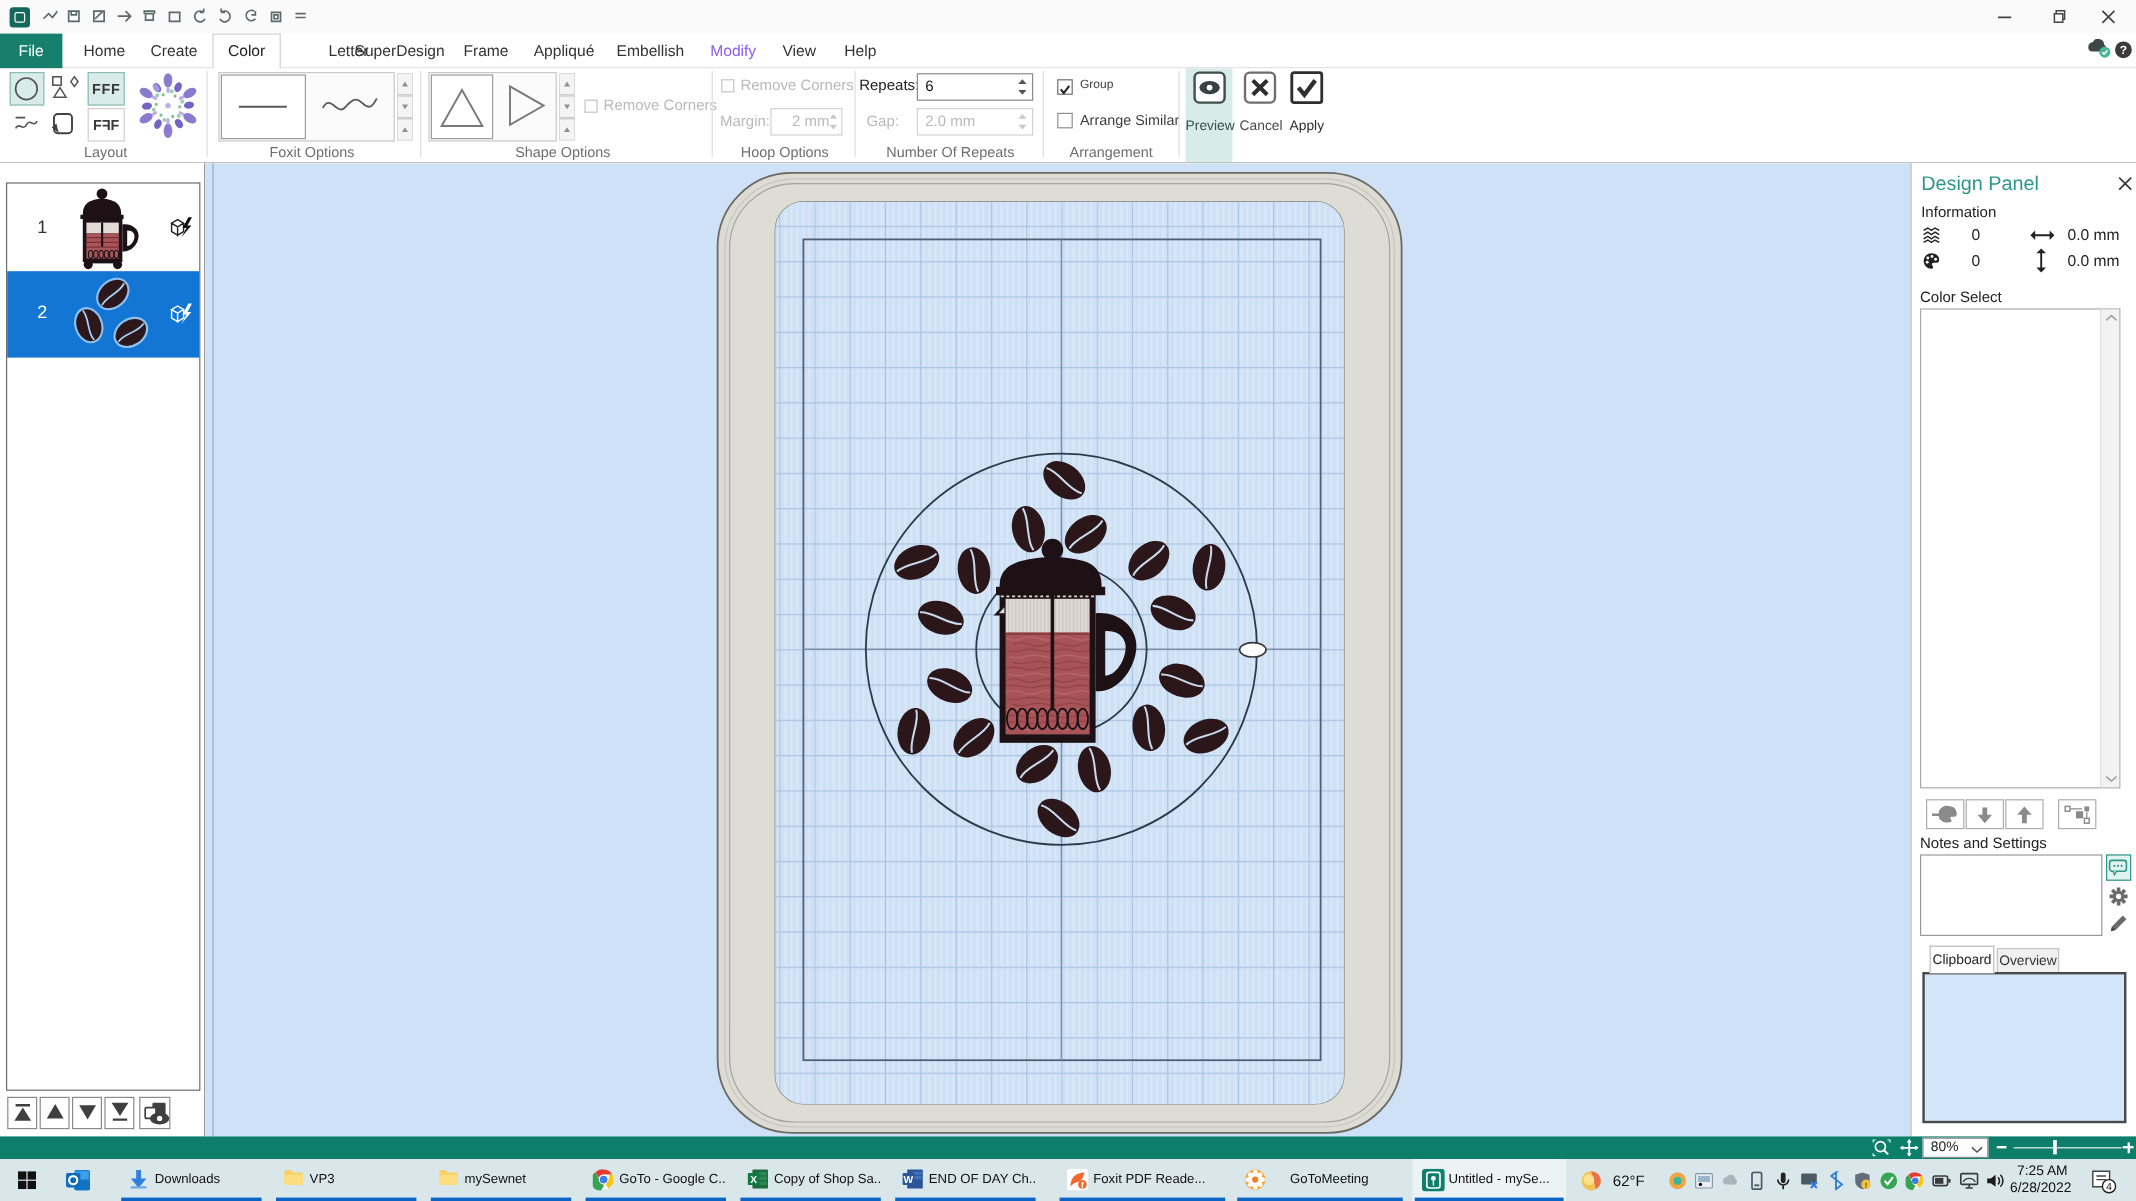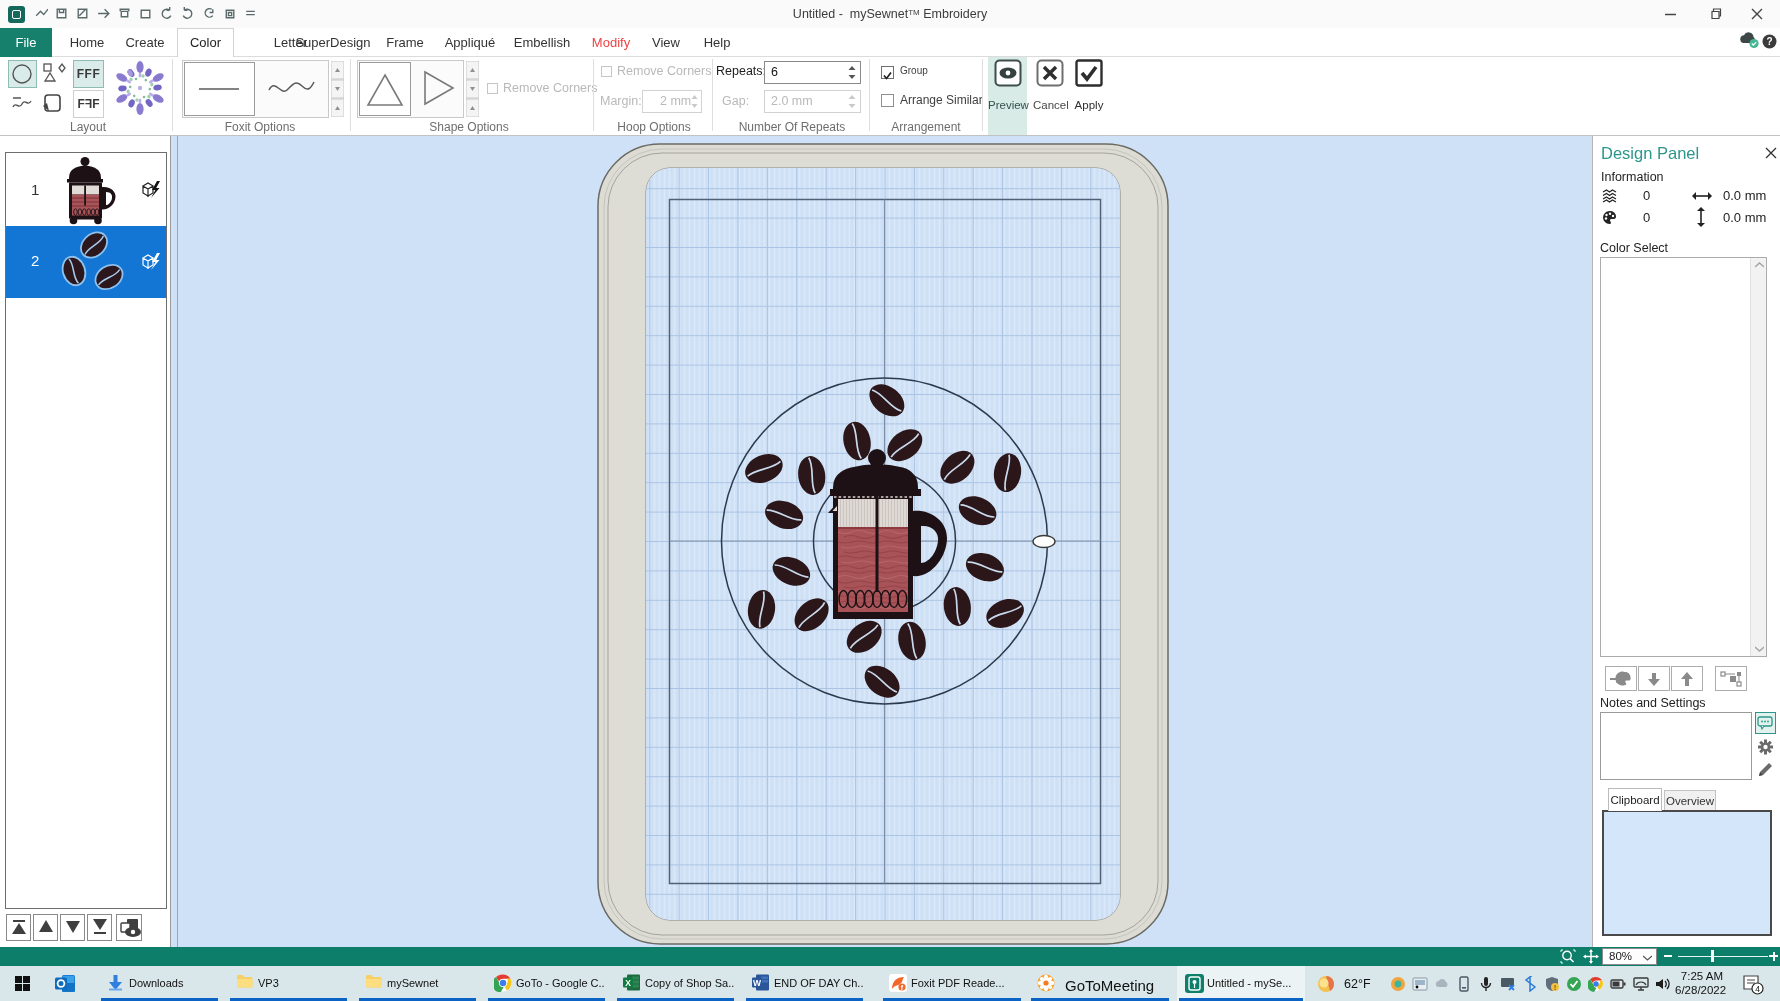--- a/index.html
+++ b/index.html
@@ -36,42 +36,41 @@
     </svg>
     <svg class="ab" style="left:201px;top:6px" width="15" height="15" viewBox="0 0 14 14">
       <path d="M10 3a4 4 0 1 0 1 6M11 3v3h-3" stroke="#5a6a6a" stroke-width="1.3" fill="none"></path>
     </svg>
     <svg class="ab" style="left:222px;top:6px" width="15" height="15" viewBox="0 0 14 14">
       <path d="M4 4h7v7H4zM6 6h3v3H6z" stroke="#5a6a6a" stroke-width="1.3" fill="none"></path>
     </svg>
     <svg class="ab" style="left:243px;top:6px" width="15" height="15" viewBox="0 0 14 14">
       <path d="M3 5h8M3 8h8" stroke="#5a6a6a" stroke-width="1.3" fill="none"></path>
     </svg>
-<div class="ab" style="left:0;top:7px;width:1780px;text-align:center;font-size:12.5px;color:#3c3c3c">Untitled -&nbsp; mySewnet<span style="font-size:8px;vertical-align:3px">TM</span> Embroidery</div>
 <svg class="ab" style="left:1665px;top:13px" width="12" height="3" viewBox="0 0 12 3">
       <path d="M0 1.5h11" stroke="#444" stroke-width="1.5"></path>
     </svg>
 <svg class="ab" style="left:1709px;top:8px" width="13" height="13" viewBox="0 0 13 13">
       <path d="M3 3.5h7v7H3zM4.5 3V1h7v7h-2" stroke="#444" stroke-width="1.2" fill="none"></path>
     </svg>
 <svg class="ab" style="left:1751px;top:8px" width="12" height="12" viewBox="0 0 12 12">
       <path d="M1 1l10 10M11 1L1 11" stroke="#444" stroke-width="1.4"></path>
     </svg>
 </div>
 <div class="ab" style="left:0;top:28px;width:1780px;height:29px;background:#fff">
 <div class="ab" style="left:0;top:28px;width:1780px;height:1px;background:#dcdcdc"></div>
 <div class="ab" style="left:0;top:0;width:52px;height:29px;background:#17806d;color:#fff;font-size:13px;text-align:center;line-height:29px">File</div>
 <div class="ab" style="left:42px;top:7px;width:90px;text-align:center;font-size:13px;color:#333">Home</div>
     <div class="ab" style="left:100px;top:7px;width:90px;text-align:center;font-size:13px;color:#333">Create</div>
     <div class="ab" style="left:217px;top:7px;width:90px;text-align:right;font-size:13px;color:#333">Letter</div>
     <div class="ab" style="left:288px;top:7px;width:90px;text-align:center;font-size:13px;color:#333">SuperDesign</div>
     <div class="ab" style="left:360px;top:7px;width:90px;text-align:center;font-size:13px;color:#333">Frame</div>
     <div class="ab" style="left:425px;top:7px;width:90px;text-align:center;font-size:13px;color:#333">Appliqué</div>
     <div class="ab" style="left:497px;top:7px;width:90px;text-align:center;font-size:13px;color:#333">Embellish</div>
-    <div class="ab" style="left:566px;top:7px;width:90px;text-align:center;font-size:13px;color:#ef4444">Modify</div>
+    <div class="ab" style="left:566px;top:7px;width:90px;text-align:center;font-size:13px;color:#8b5cf6">Modify</div>
     <div class="ab" style="left:621px;top:7px;width:90px;text-align:center;font-size:13px;color:#333">View</div>
     <div class="ab" style="left:672px;top:7px;width:90px;text-align:center;font-size:13px;color:#333">Help</div>
 <div class="ab" style="left:177px;top:0;width:57px;height:30px;background:#fff;border:1px solid #d2d2d2;border-bottom:none"></div>
 <div class="ab" style="left:177px;top:7px;width:57px;text-align:center;font-size:13px;color:#222">Color</div>
 <svg class="ab" style="left:1739px;top:4px" width="22" height="17" viewBox="0 0 22 17">
       <path d="M4 11a4 4 0 0 1 1-7.8A5 5 0 0 1 14.5 5 3.5 3.5 0 0 1 14 11Z" fill="#3d4747"></path>
       <circle cx="15" cy="11.5" r="4.6" fill="#45b794"></circle>
       <path d="M12.8 11.5l1.6 1.6 2.8-3" stroke="#fff" stroke-width="1.3" fill="none"></path>
     </svg>
 <svg class="ab" style="left:1762px;top:6px" width="15" height="15" viewBox="0 0 15 15">
@@ -666,21 +665,21 @@
               <ellipse rx="3.6" ry="2.2" cx="-4.6"></ellipse>
               <ellipse rx="3.6" ry="2.2" cx="4.6"></ellipse>
               <ellipse rx="2" ry="3.3" transform="rotate(45) translate(0,-4.6)"></ellipse>
               <ellipse rx="2" ry="3.3" transform="rotate(-45) translate(0,-4.6)"></ellipse>
               <ellipse rx="2" ry="3.3" transform="rotate(45) translate(0,4.6)"></ellipse>
               <ellipse rx="2" ry="3.3" transform="rotate(-45) translate(0,4.6)"></ellipse>
             </g>
             <circle r="2.6" fill="#f57c20"></circle>
           </g>
         </svg></div>
-      <div class="ab" style="left:36px;top:11px;width:110px;font-size:15px;color:#111;white-space:nowrap;overflow:hidden">GoToMeeting</div>
+      <div class="ab" style="left:46px;top:11px;width:110px;font-size:11px;color:#111;white-space:nowrap;overflow:hidden">GoToMeeting</div>
       <div class="ab" style="left:2px;bottom:0;width:138px;height:3px;background:#0c63c6"></div>
     </div>
     <div class="ab" style="left:1177px;top:0;width:128px;height:35px;background:rgba(255,255,255,0.5);">
       <div class="ab" style="left:8px;top:8px"><svg width="19" height="19" viewBox="0 0 19 19">
           <rect width="19" height="19" rx="3" fill="#0e7f6b"></rect>
           <rect x="4" y="3" width="11" height="13" rx="2" fill="none" stroke="#fff" stroke-width="1.4"></rect>
           <circle cx="9.5" cy="8" r="2" fill="#fff"></circle>
           <path d="M9.5 10v4" stroke="#fff" stroke-width="1.2"></path>
         </svg></div>
       <div class="ab" style="left:30px;top:11px;width:96px;font-size:11px;color:#111;white-space:nowrap;overflow:hidden">Untitled - mySe...</div>

